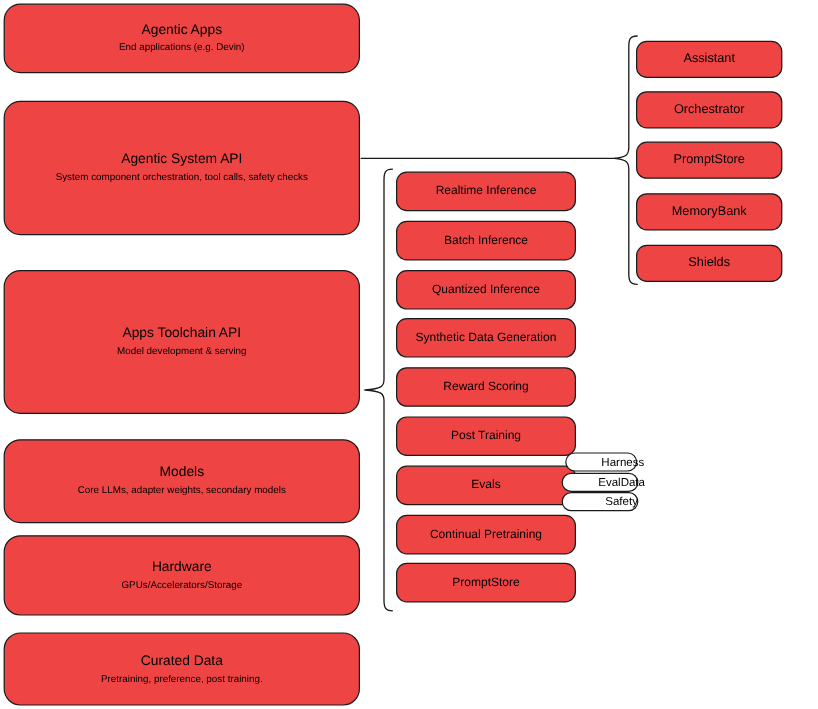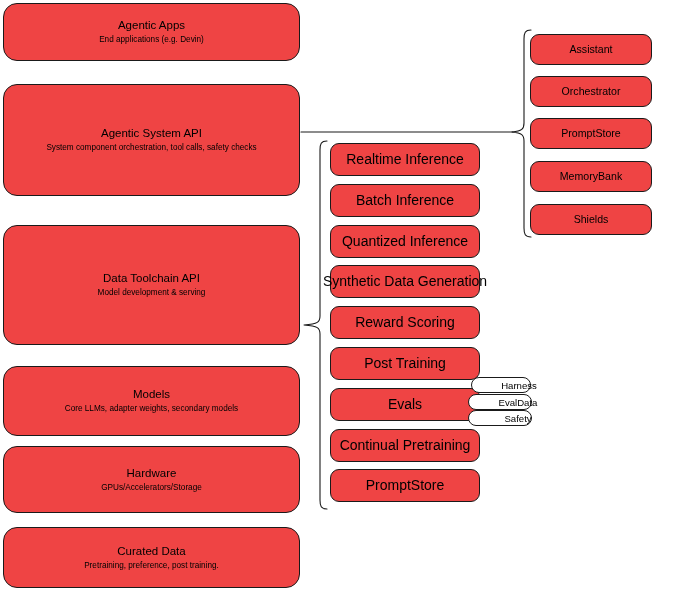--- a/index.html
+++ b/index.html
@@ -60,21 +60,21 @@
   }
 
   
   .cap {
     left: 330px;
     width: 150px;
     height: 33px;
     border-radius: 9px;
   }
   .cap .label {
-    font-size: 14px;
+    font-size: 10px;
     line-height: 13px;
     white-space: nowrap;
   }
 
   
   .comp {
     left: 530px;
     width: 122px;
     height: 31px;
     border-radius: 9px;
@@ -133,21 +133,21 @@
     <div class="title">Agentic Apps</div>
     <div class="subtitle">End applications (e.g. Devin)</div>
   </div>
 
   <div class="box layer" style="top:84px;height:112px;">
     <div class="title">Agentic System API</div>
     <div class="subtitle">System component orchestration, tool calls, safety checks</div>
   </div>
 
   <div class="box layer" style="top:225px;height:120px;">
-    <div class="title">Data Toolchain API</div>
+    <div class="title">Apps Toolchain API</div>
     <div class="subtitle">Model development &amp; serving</div>
   </div>
 
   <div class="box layer" style="top:366px;height:70px;">
     <div class="title">Models</div>
     <div class="subtitle">Core LLMs, adapter weights, secondary models</div>
   </div>
 
   <div class="box layer" style="top:446px;height:67px;">
     <div class="title">Hardware</div>

